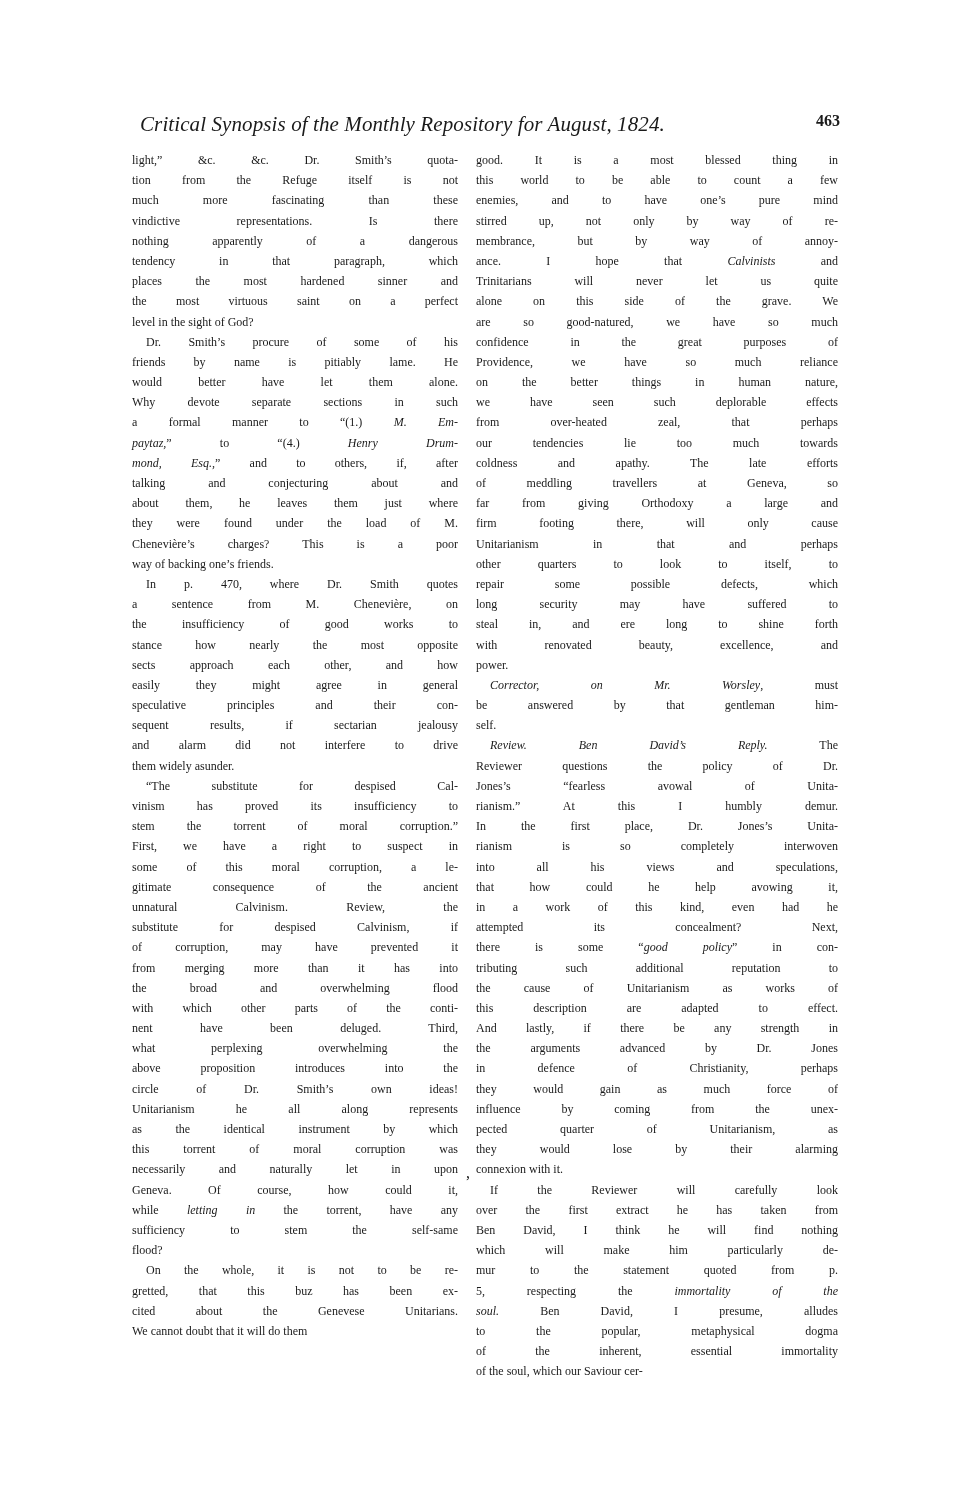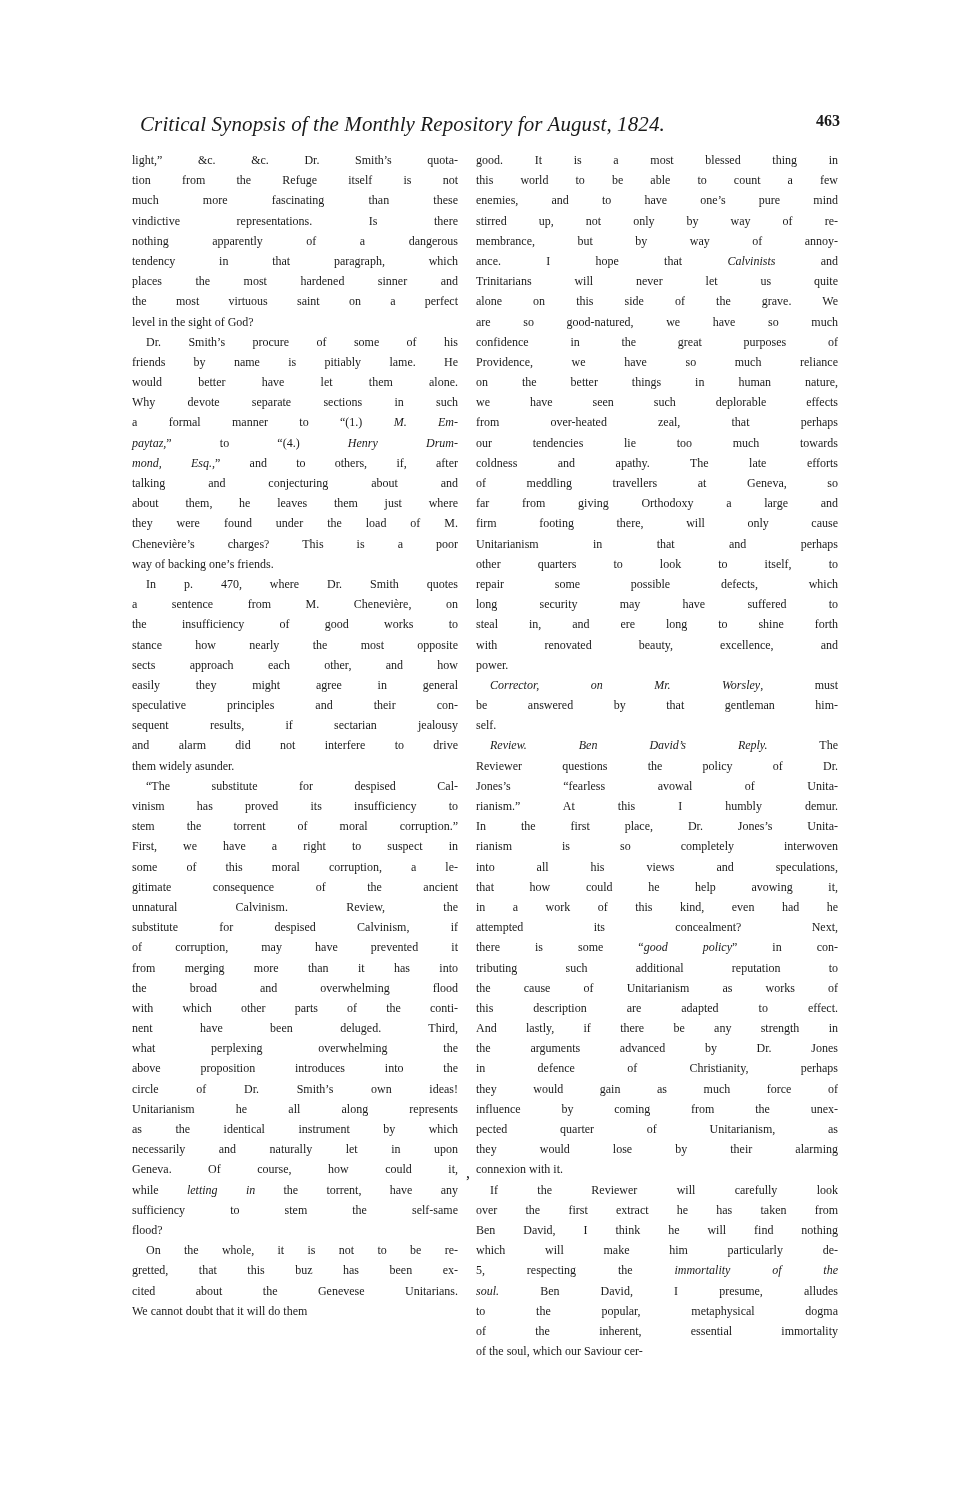--- a/index.html
+++ b/index.html
@@ -137,20 +137,21 @@
       <span class="line">of corruption, may have prevented it</span>
       <span class="line">from merging more than it has into</span>
       <span class="line">the broad and overwhelming flood</span>
       <span class="line">with which other parts of the conti-</span>
       <span class="line">nent have been deluged. Third,</span>
       <span class="line">what perplexing overwhelming the</span>
       <span class="line">above proposition introduces into the</span>
       <span class="line">circle of Dr. Smith’s own ideas!</span>
       <span class="line">Unitarianism he all along represents</span>
       <span class="line">as the identical instrument by which</span>
+      <span class="line">this torrent of moral corruption was</span>
       <span class="line">necessarily and naturally let in upon</span>
       <span class="line">Geneva. Of course, how could it,</span>
       <span class="line">while <span class="it">letting in</span> the torrent, have any</span>
       <span class="line">sufficiency to stem the self-same</span>
       <span class="line last">flood?</span>
       <span class="line indent">On the whole, it is not to be re-</span>
       <span class="line">gretted, that this buz has been ex-</span>
       <span class="line">cited about the Genevese Unitarians.</span>
       <span class="line last">We cannot doubt that it will do them</span>
     </div>
@@ -203,20 +204,21 @@
       <span class="line">in defence of Christianity, perhaps</span>
       <span class="line">they would gain as much force of</span>
       <span class="line">influence by coming from the unex-</span>
       <span class="line">pected quarter of Unitarianism, as</span>
       <span class="line">they would lose by their alarming</span>
       <span class="line last">connexion with it.</span>
       <span class="line indent">If the Reviewer will carefully look</span>
       <span class="line">over the first extract he has taken from</span>
       <span class="line">Ben David, I think he will find nothing</span>
       <span class="line">which will make him particularly de-</span>
+      <span class="line">mur to the statement quoted from p.</span>
       <span class="line">5, respecting the <span class="it">immortality of the</span></span>
       <span class="line"><span class="it">soul.</span> Ben David, I presume, alludes</span>
       <span class="line">to the popular, metaphysical dogma</span>
       <span class="line">of the inherent, essential immortality</span>
       <span class="line last">of the soul, which our Saviour cer-</span>
     </div>
 
   <span class="stray-comma">,</span>
 </div>
 

